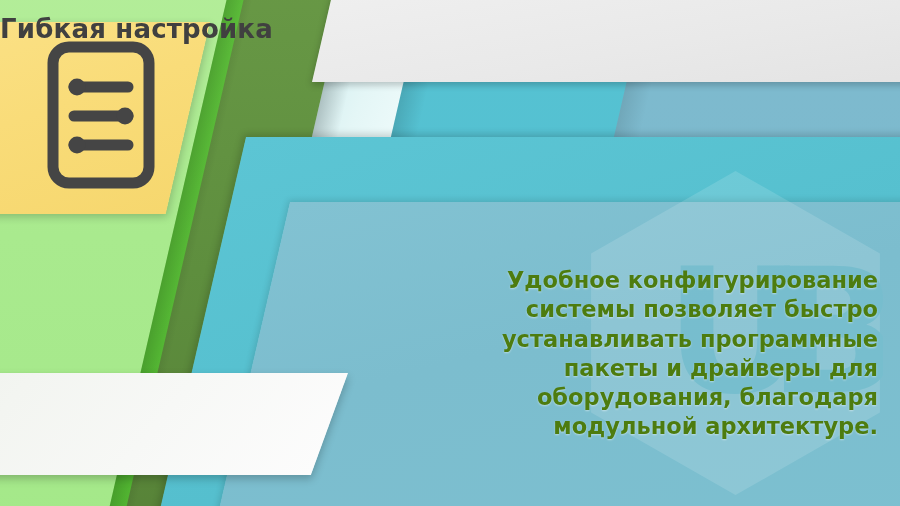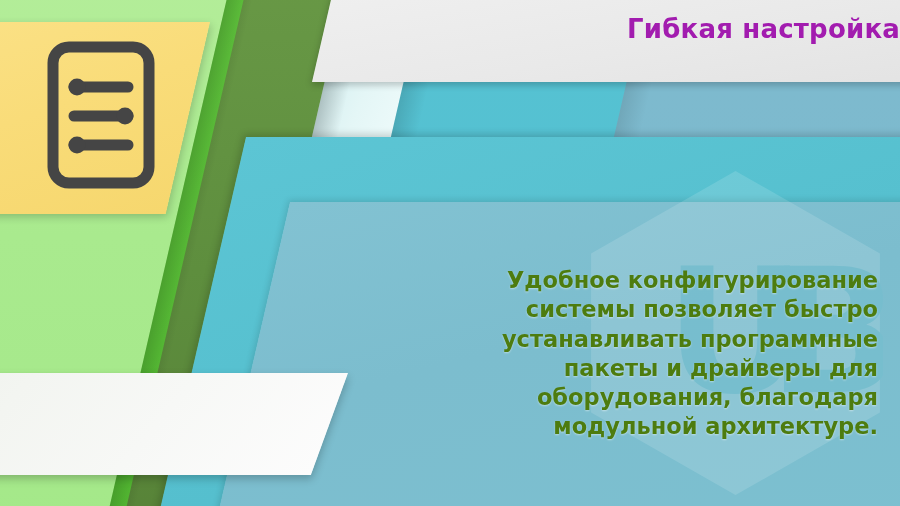--- a/index.html
+++ b/index.html
@@ -120,24 +120,24 @@
     transform: skewX(-13deg);
     transform-origin: bottom left;
     background: linear-gradient(170deg, #EFEFEF 0%, #E9E9E9 55%, #E3E3E3 100%);
     box-shadow: 0 3px 7px rgba(0,0,0,0.22);
   }
   .title-text {
     position: absolute;
     left: 0;
     top: 14px;
     width: 900px;
-    text-align: right;
+    text-align: left;
     font-size: 26px;
     font-weight: bold;
-    color: #a21caf;
+    color: #404040;
     letter-spacing: 0.2px;
     z-index: 30;
   }
 
   
   .body-text {
     position: absolute;
     right: 22px;
     top: 266px;
     width: 470px;

